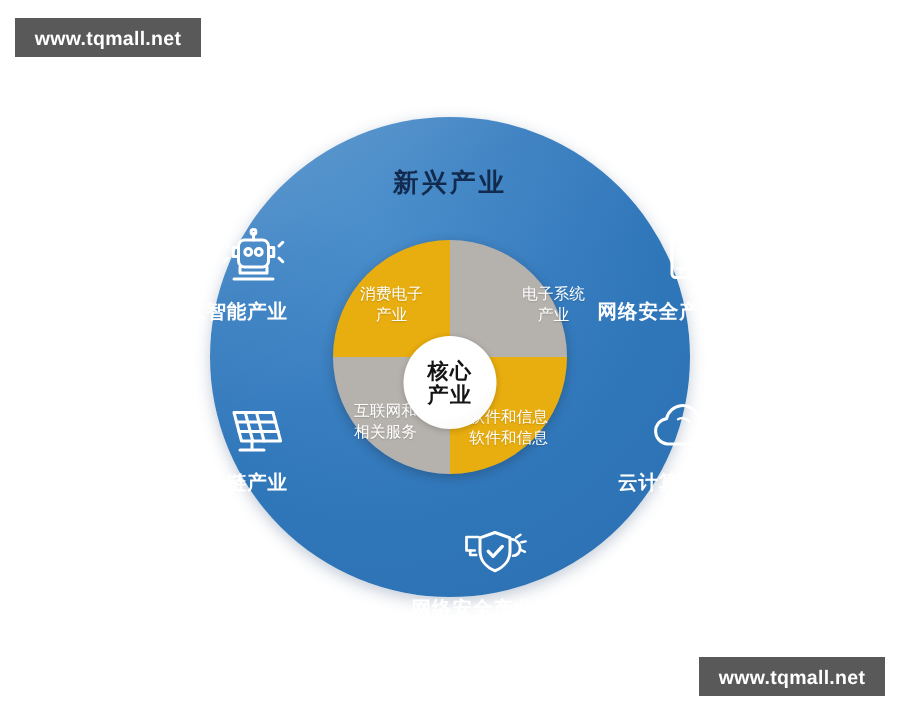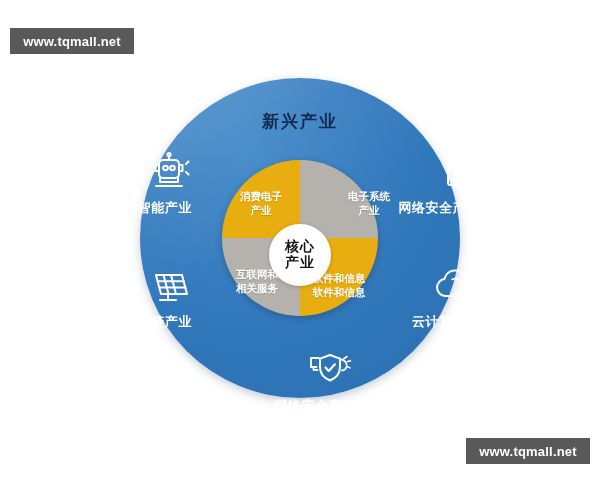--- a/index.html
+++ b/index.html
@@ -22,21 +22,20 @@
     background: #595959;
     color: #ffffff;
     font-family: "Liberation Sans", "DejaVu Sans", sans-serif;
     font-weight: bold;
     font-size: 13px;
     letter-spacing: 0.2px;
     display: flex;
     align-items: center;
     justify-content: center;
     user-select: none;
-    margin-top: 16px;
   }
   #watermark-top-left {
     left: 10px;
     top: 12px;
     width: 124px;
     height: 26px;
   }
   #watermark-bottom-right {
     right: 10px;
     bottom: 16px;
@@ -105,21 +104,21 @@
   .q-tl { left: 0;   top: 0;   }
   .q-tr { left: 50%; top: 0;   }
   .q-bl { left: 0;   top: 50%; }
   .q-br { left: 50%; top: 50%; }
 
   .quad-label {
     position: absolute;
     width: 72px;
     text-align: center;
     font-size: 10.5px;
-    font-weight: bold;
+    font-weight: normal;
     line-height: 1.32;
     color: #ffffff;
     text-shadow: 0 1px 1px rgba(0,0,0,0.18);
   }
   #quad-label-tl { left: 225px; top: 190px; }
   #quad-label-tr { left: 301px; top: 190px; padding-left: 32px; }
   #quad-label-bl { left: 221px; top: 268px; }
   #quad-label-br { left: 299px; top: 272px; width: 80px; }
 
   
@@ -129,21 +128,20 @@
     top: 224px;
     width: 62px;
     height: 62px;
     border-radius: 50%;
     background: radial-gradient(circle at 38% 30%, #ffffff 0%, #ffffff 62%, #f2f2f0 100%);
     display: flex;
     flex-direction: column;
     align-items: center;
     justify-content: center;
     box-shadow: 0 1px 4px rgba(0,0,0,0.2);
-    font-family: Liberation Serif, serif;
   }
   #core-bubble .core-line {
     color: #141414;
     font-size: 14px;
     font-weight: bold;
     line-height: 1.15;
     letter-spacing: 1px;
   }
 
   

